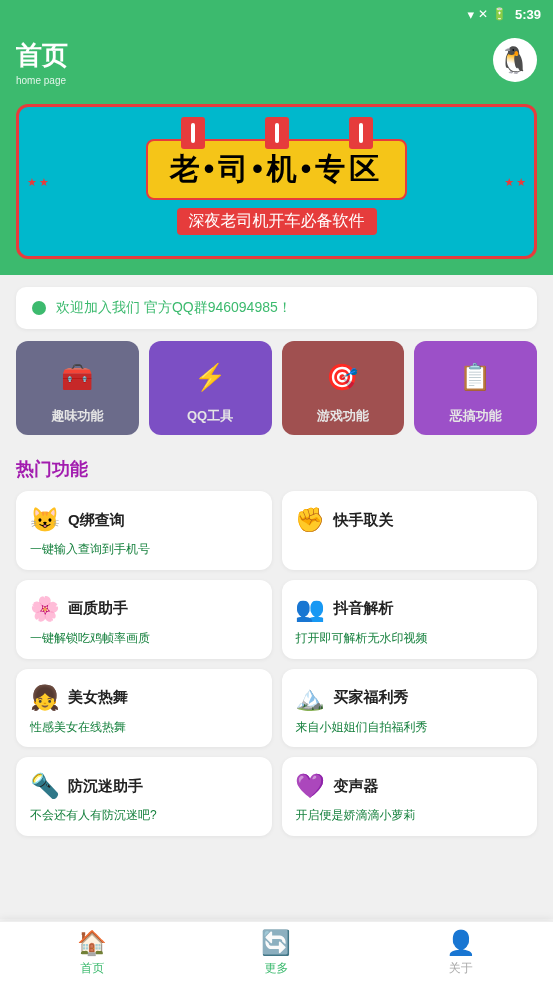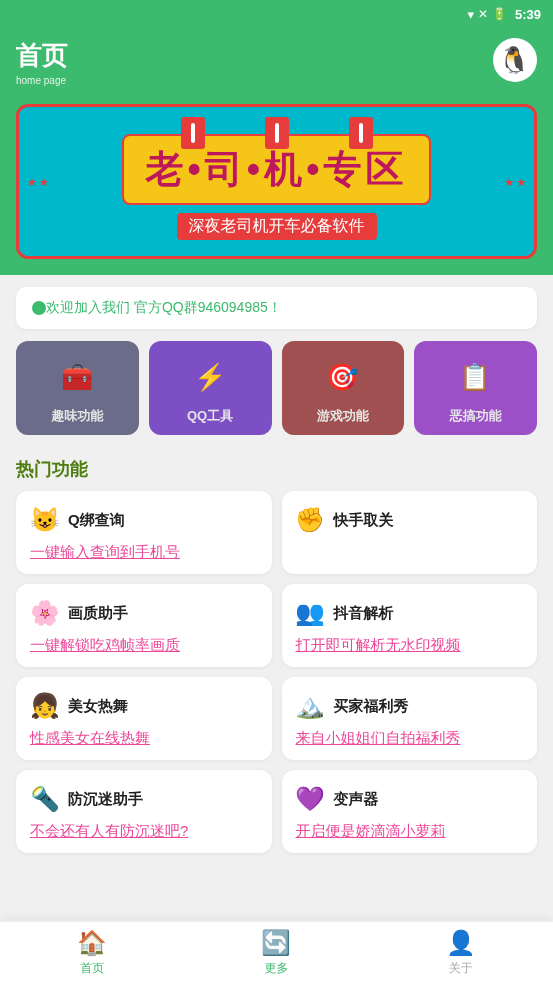--- a/index.html
+++ b/index.html
@@ -110,23 +110,23 @@
       border-radius: 2px;
     }
     .banner-main-text {
       background: #f5c518;
       border: 2px solid #e63c3c;
       border-radius: 8px;
       padding: 8px 22px;
       margin-top: 10px;
     }
     .banner-main-text span {
-      font-size: 38px;
+      font-size: 30px;
       font-weight: 900;
-      color: #be185d;
+      color: #000000;
       letter-spacing: 4px;
       font-family: "PingFang SC", "Microsoft YaHei", sans-serif;
     }
     .banner-stars {
       position: absolute;
       top: 50%;
       transform: translateY(-50%);
       width: 100%;
       display: flex;
       justify-content: space-between;
@@ -152,20 +152,21 @@
     }
 
     
     .notice-bar {
       margin: 12px 16px;
       background: #fff;
       border-radius: 10px;
       padding: 12px 16px;
       display: flex;
       align-items: center;
+      gap: 10px;
       box-shadow: 0 1px 4px rgba(0,0,0,0.06);
     }
     .notice-dot {
       width: 14px;
       height: 14px;
       border-radius: 50%;
       background: #3cba6e;
       flex-shrink: 0;
     }
     .notice-text {
@@ -204,21 +205,21 @@
       font-weight: 600;
     }
 
     
     .section-title-row {
       padding: 6px 16px 10px;
     }
     .section-title {
       font-size: 18px;
       font-weight: bold;
-      color: #4d7c0f;
+      color: #a21caf;
     }
 
     .features-grid {
       display: grid;
       grid-template-columns: 1fr 1fr;
       gap: 10px;
       margin: 0 16px;
     }
     .feature-card {
       background: #fff;
@@ -240,24 +241,23 @@
       display: flex;
       align-items: center;
       justify-content: center;
     }
     .feature-name {
       font-size: 15px;
       font-weight: 600;
       color: #222;
     }
     .feature-desc {
-      font-size: 15px;
-      color: #ec4899;
+      font-size: 12px;
+      color: #15803d;
       line-height: 1.4;
-      text-decoration: underline;
     }
 
     
     .bottom-nav {
       position: fixed;
       bottom: 0;
       width: 553px;
       height: 62px;
       background: #fff;
       display: flex;

